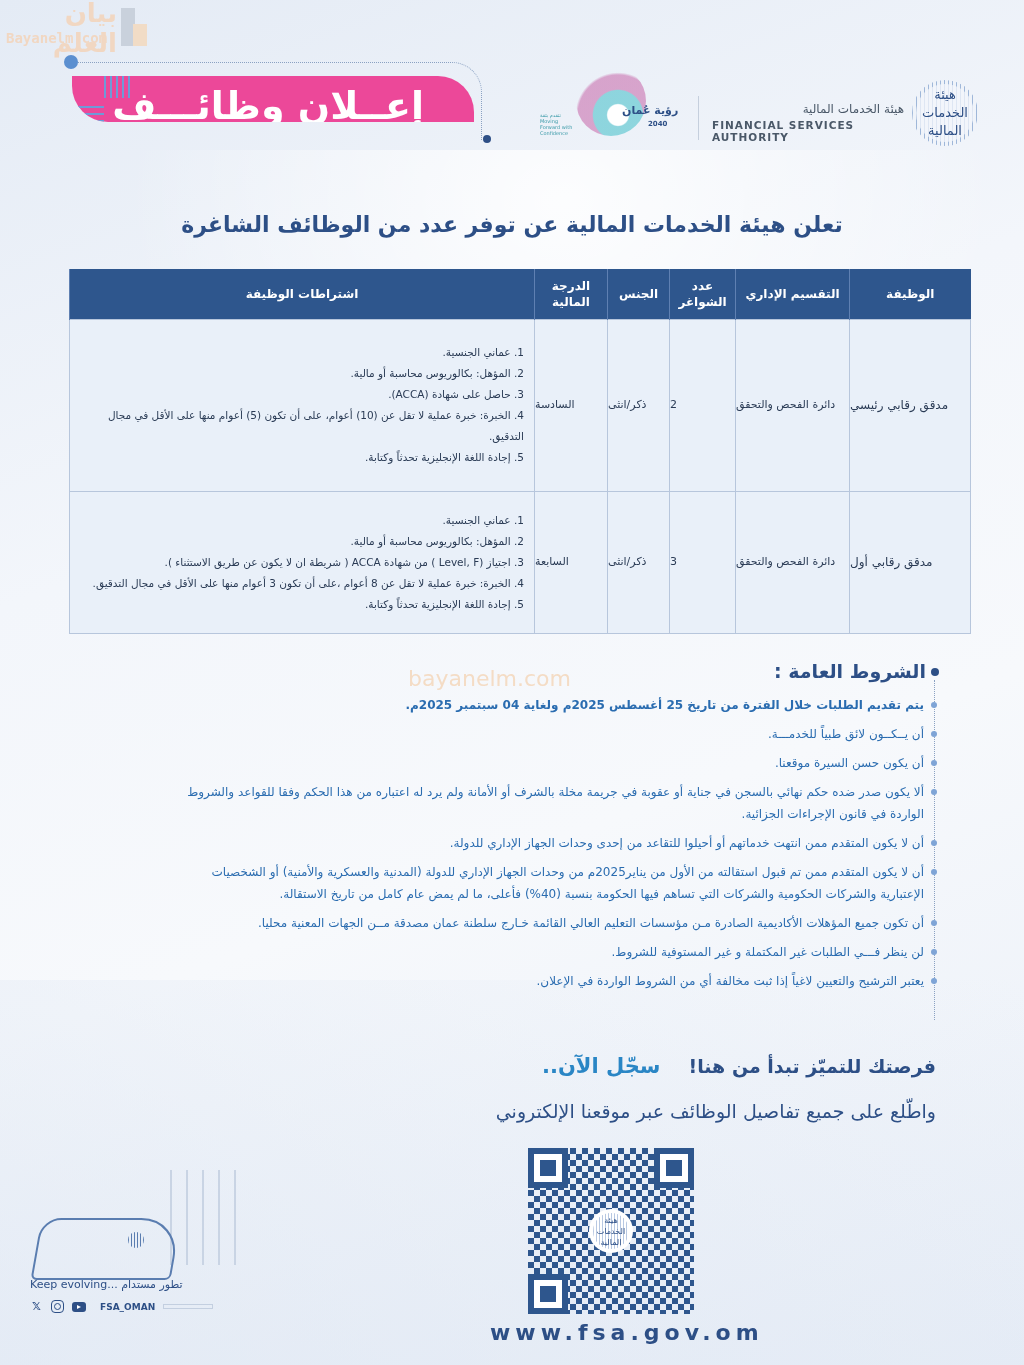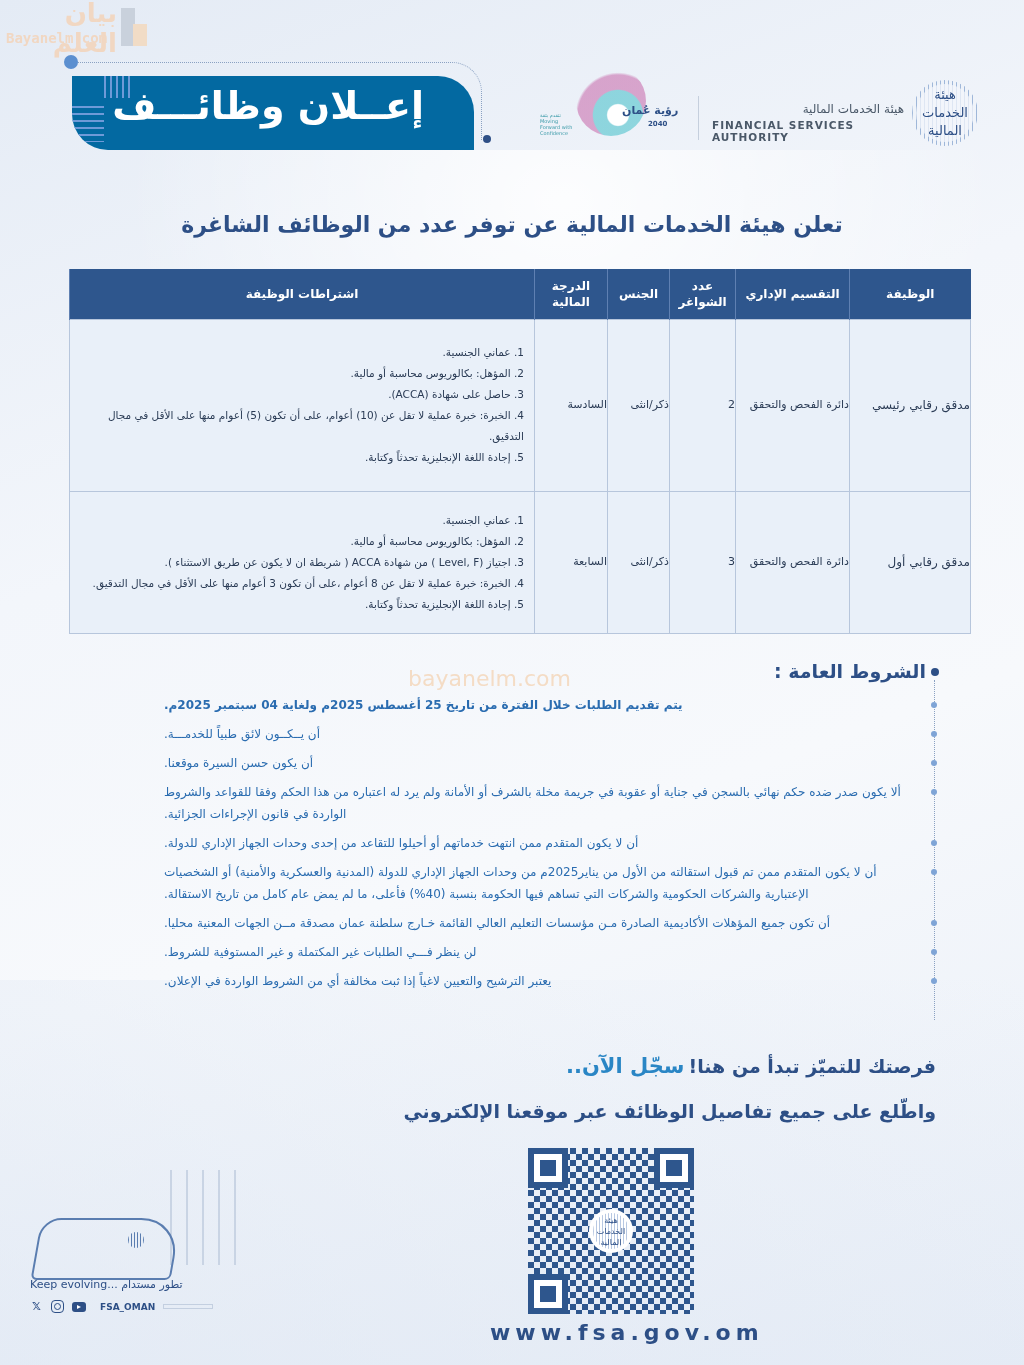--- a/index.html
+++ b/index.html
@@ -27,22 +27,22 @@
   .wm-en { position: absolute; left: 2px; top: 28px; font-size: 14px; font-weight: bold; color: #f1d7c2; font-family: "DejaVu Sans Mono", monospace; letter-spacing: 0; }
   .wm-bldg { position: absolute; right: 2px; top: 6px; width: 26px; height: 38px; }
   .wm-bldg .b1 { position: absolute; left: 0; top: 0; width: 14px; height: 38px; background: #c9d1dc; }
   .wm-bldg .b2 { position: absolute; left: 12px; top: 16px; width: 14px; height: 22px; background: #f1dcc6; }
 
   
   .dotline-top { position: absolute; left: 72px; top: 62px; width: 410px; height: 78px; border-top: 1.5px dotted #8aa1c2; border-right: 1.5px dotted #8aa1c2; border-top-right-radius: 30px; }
   .dot-big { position: absolute; left: 64px; top: 55px; width: 14px; height: 14px; border-radius: 50%; background: #5b8fd0; }
   .dot-small { position: absolute; left: 483px; top: 135px; width: 8px; height: 8px; border-radius: 50%; background: #2d4f86; }
   .banner {
-    position: absolute; left: 72px; top: 76px; width: 402px; height: 74px;
-    background: #0369a1; border-top-right-radius: 36px; border-bottom-left-radius: 36px;
+    position: absolute; left: 72px; top: 76px; width: 402px; height: 46px;
+    background: #ec4899; border-top-right-radius: 36px; border-bottom-left-radius: 36px;
     overflow: hidden;
   }
   .banner .vstripes { position: absolute; left: 32px; top: 0; width: 30px; height: 22px;
     background: repeating-linear-gradient(90deg, #6e9ad8 0 2px, transparent 2px 6px); }
   .banner .hstripes { position: absolute; left: 0; top: 30px; width: 32px; height: 36px;
     background: repeating-linear-gradient(180deg, #6e9ad8 0 2px, transparent 2px 7px); }
   .banner-title {
     position: absolute; right: 50px; top: 8px; color: #ffffff; font-size: 38px; font-weight: bold;
     direction: rtl; letter-spacing: 2px;
   }
@@ -61,39 +61,39 @@
   .fsa-logo { position: absolute; left: 912px; top: 80px; width: 66px; height: 66px; border-radius: 50%;
     background: repeating-linear-gradient(90deg, #9fb7d9 0 1.5px, transparent 1.5px 4px); }
   .fsa-logo-text { position: absolute; left: 4px; top: 4px; width: 58px; font-size: 13px; line-height: 18px; color: #2d4f86; text-align: center; direction: rtl; background: rgba(243,246,251,0.75); border-radius: 50%; height: 58px; padding-top: 2px; }
 
   
   .subtitle { position: absolute; left: 60px; top: 212px; width: 904px; text-align: center; font-size: 22px; font-weight: bold; color: #2d4f86; direction: rtl; }
 
   
   table.jobs { position: absolute; left: 69px; top: 269px; width: 902px; border-collapse: collapse; direction: rtl; table-layout: fixed; }
   table.jobs th { background: #2e568d; color: #fff; font-size: 12px; font-weight: bold; height: 50px; border-left: 1px solid #5f80b2; text-align: center; line-height: 16px; }
-  table.jobs td { background: #e9f0f9; border: 1px solid #b7c6dc; font-size: 11px; color: #2a3b55; text-align: right; vertical-align: middle; line-height: 20px; }
+  table.jobs td { background: #e9f0f9; border: 1px solid #b7c6dc; font-size: 11px; color: #2a3b55; text-align: left; vertical-align: middle; line-height: 20px; }
   table.jobs td.job { font-size: 12px; }
   table.jobs td.req { text-align: right; padding: 0 10px 0 16px; }
   .req-list { list-style: none; text-align: right; }
   .req-list li { font-size: 10.5px; line-height: 21px; color: #2a3b55; }
 
   
   .gc-dot { position: absolute; left: 931px; top: 668px; width: 8px; height: 8px; border-radius: 50%; background: #2d4f86; }
   .gc-line { position: absolute; left: 934px; top: 680px; width: 1px; height: 340px; border-left: 1.5px dotted #8aa1c2; }
   .gc-title { position: absolute; right: 98px; top: 660px; font-size: 19px; font-weight: bold; color: #2d4f86; direction: rtl; }
   .gc-list { position: absolute; right: 100px; top: 694px; width: 760px; list-style: none; direction: rtl; }
-  .gc-list li { position: relative; font-size: 12px; line-height: 22px; color: #2a6cb0; margin-bottom: 7px; text-align: left; }
+  .gc-list li { position: relative; font-size: 12px; line-height: 22px; color: #2a6cb0; margin-bottom: 7px; text-align: right; }
   .gc-list li.bold { font-weight: bold; color: #2a6cb0; }
   .gc-list li::before { content: ""; position: absolute; right: -13px; top: 8px; width: 6px; height: 6px; border-radius: 50%; background: #7ea4d6; }
 
   
   .cta1 { position: absolute; right: 88px; top: 1054px; font-size: 19px; font-weight: bold; color: #2d4f86; direction: rtl; }
-  .cta1 .now { color: #2a86c5; font-size: 21px; margin-right: 4px; }
-  .cta2 { position: absolute; right: 88px; top: 1100px; font-size: 19px; font-weight: bold; color: #2d4f86; direction: rtl; }
+  .cta1 .now { color: #2a86c5; font-size: 21px; margin-right: 28px; }
+  .cta2 { position: absolute; right: 88px; top: 1100px; font-size: 19px; font-weight: normal; color: #2d4f86; direction: rtl; }
 
   
   .qr { position: absolute; left: 528px; top: 1148px; width: 166px; height: 166px;
     background:
       linear-gradient(#2e568d,#2e568d) 0 0/40px 40px no-repeat,
       linear-gradient(#2e568d,#2e568d) 126px 0/40px 40px no-repeat,
       linear-gradient(#2e568d,#2e568d) 0 126px/40px 40px no-repeat,
       repeating-conic-gradient(#2e568d 0 25%, transparent 0 50%) 0 0/12px 12px;
   }
   .qr .finder { position: absolute; width: 40px; height: 40px; border: 6px solid #2e568d; background: #fff; }

